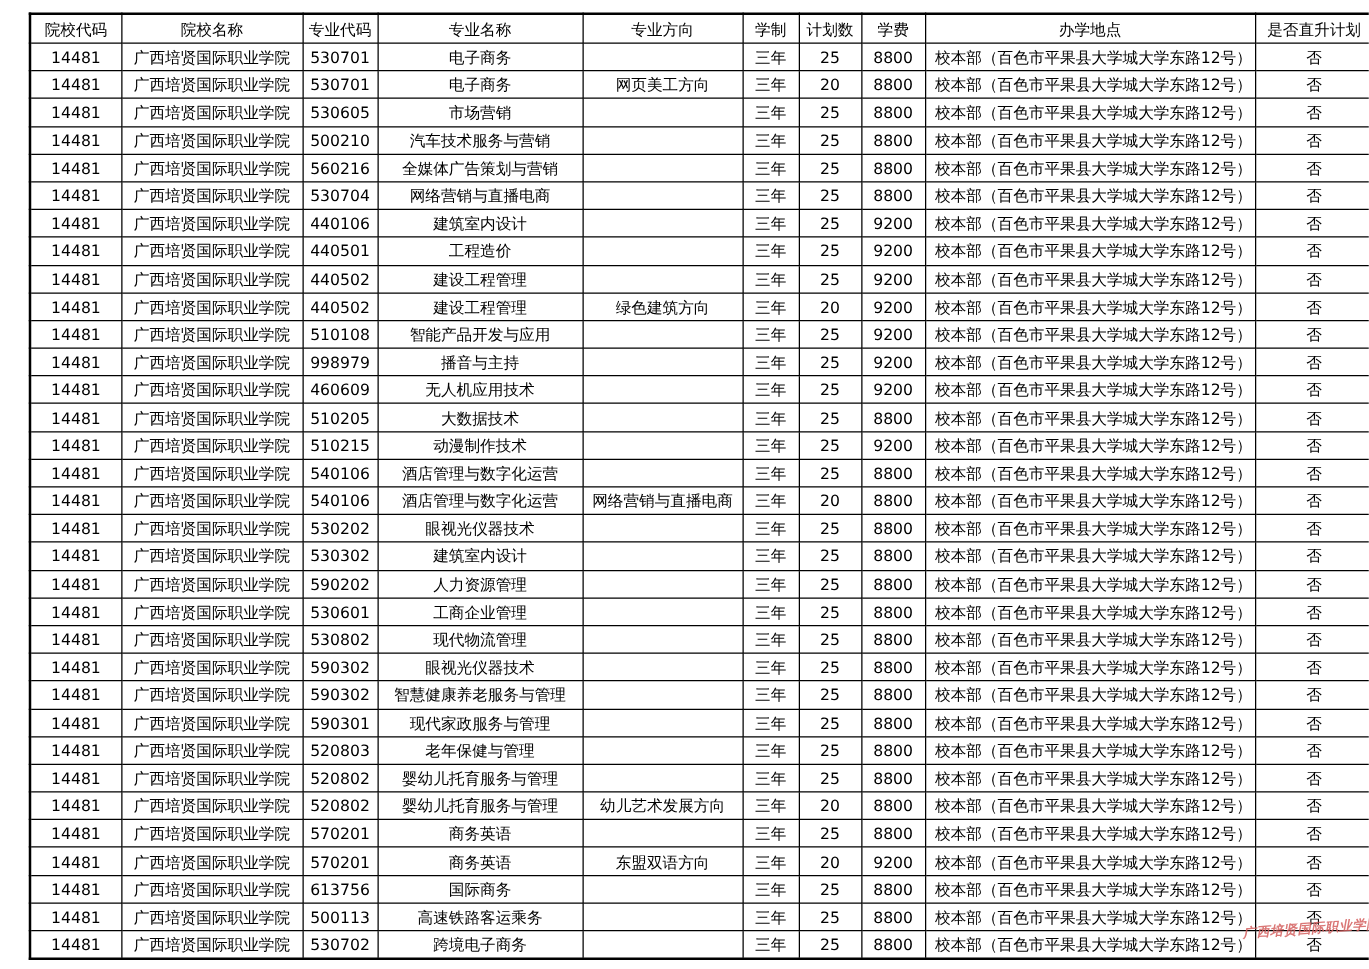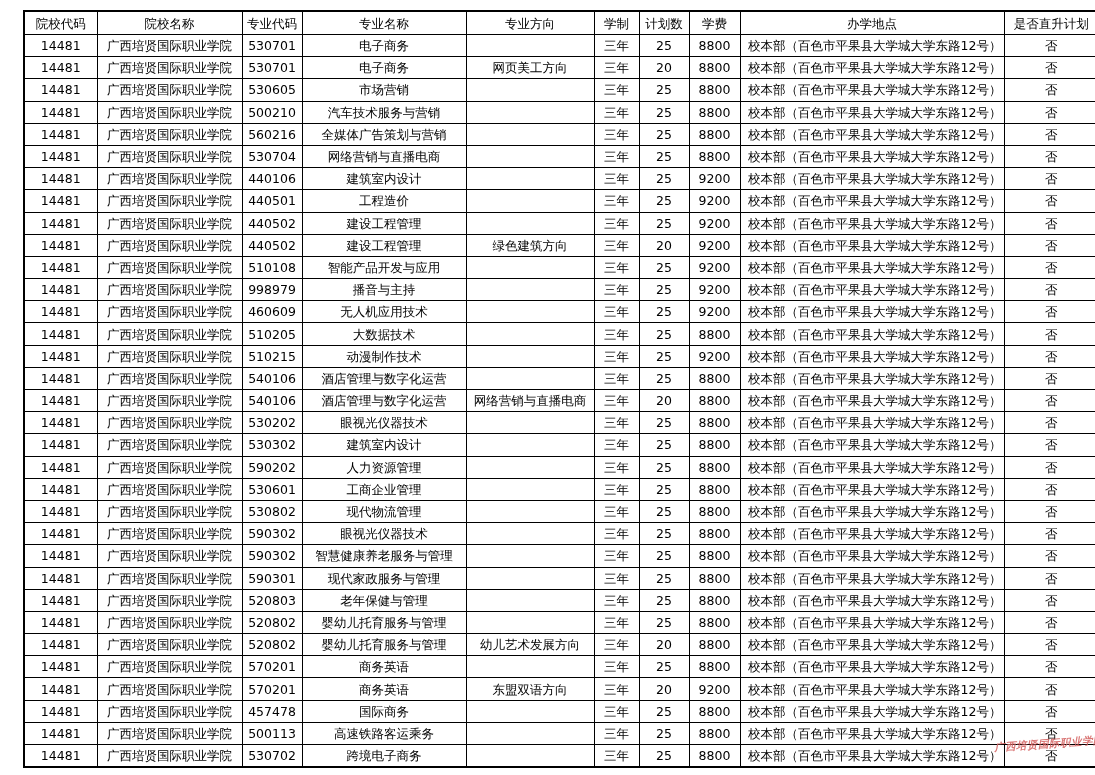--- a/index.html
+++ b/index.html
@@ -453,21 +453,21 @@
           <td>东盟双语方向</td>
           <td>三年</td>
           <td>20</td>
           <td>9200</td>
           <td class="left">校本部（百色市平果县大学城大学东路12号）</td>
           <td>否</td>
         </tr>
         <tr>
           <td>14481</td>
           <td>广西培贤国际职业学院</td>
-          <td>457478</td>
+          <td>613756</td>
           <td>国际商务</td>
           <td></td>
           <td>三年</td>
           <td>25</td>
           <td>8800</td>
           <td class="left">校本部（百色市平果县大学城大学东路12号）</td>
           <td>否</td>
         </tr>
         <tr>
           <td>14481</td>

